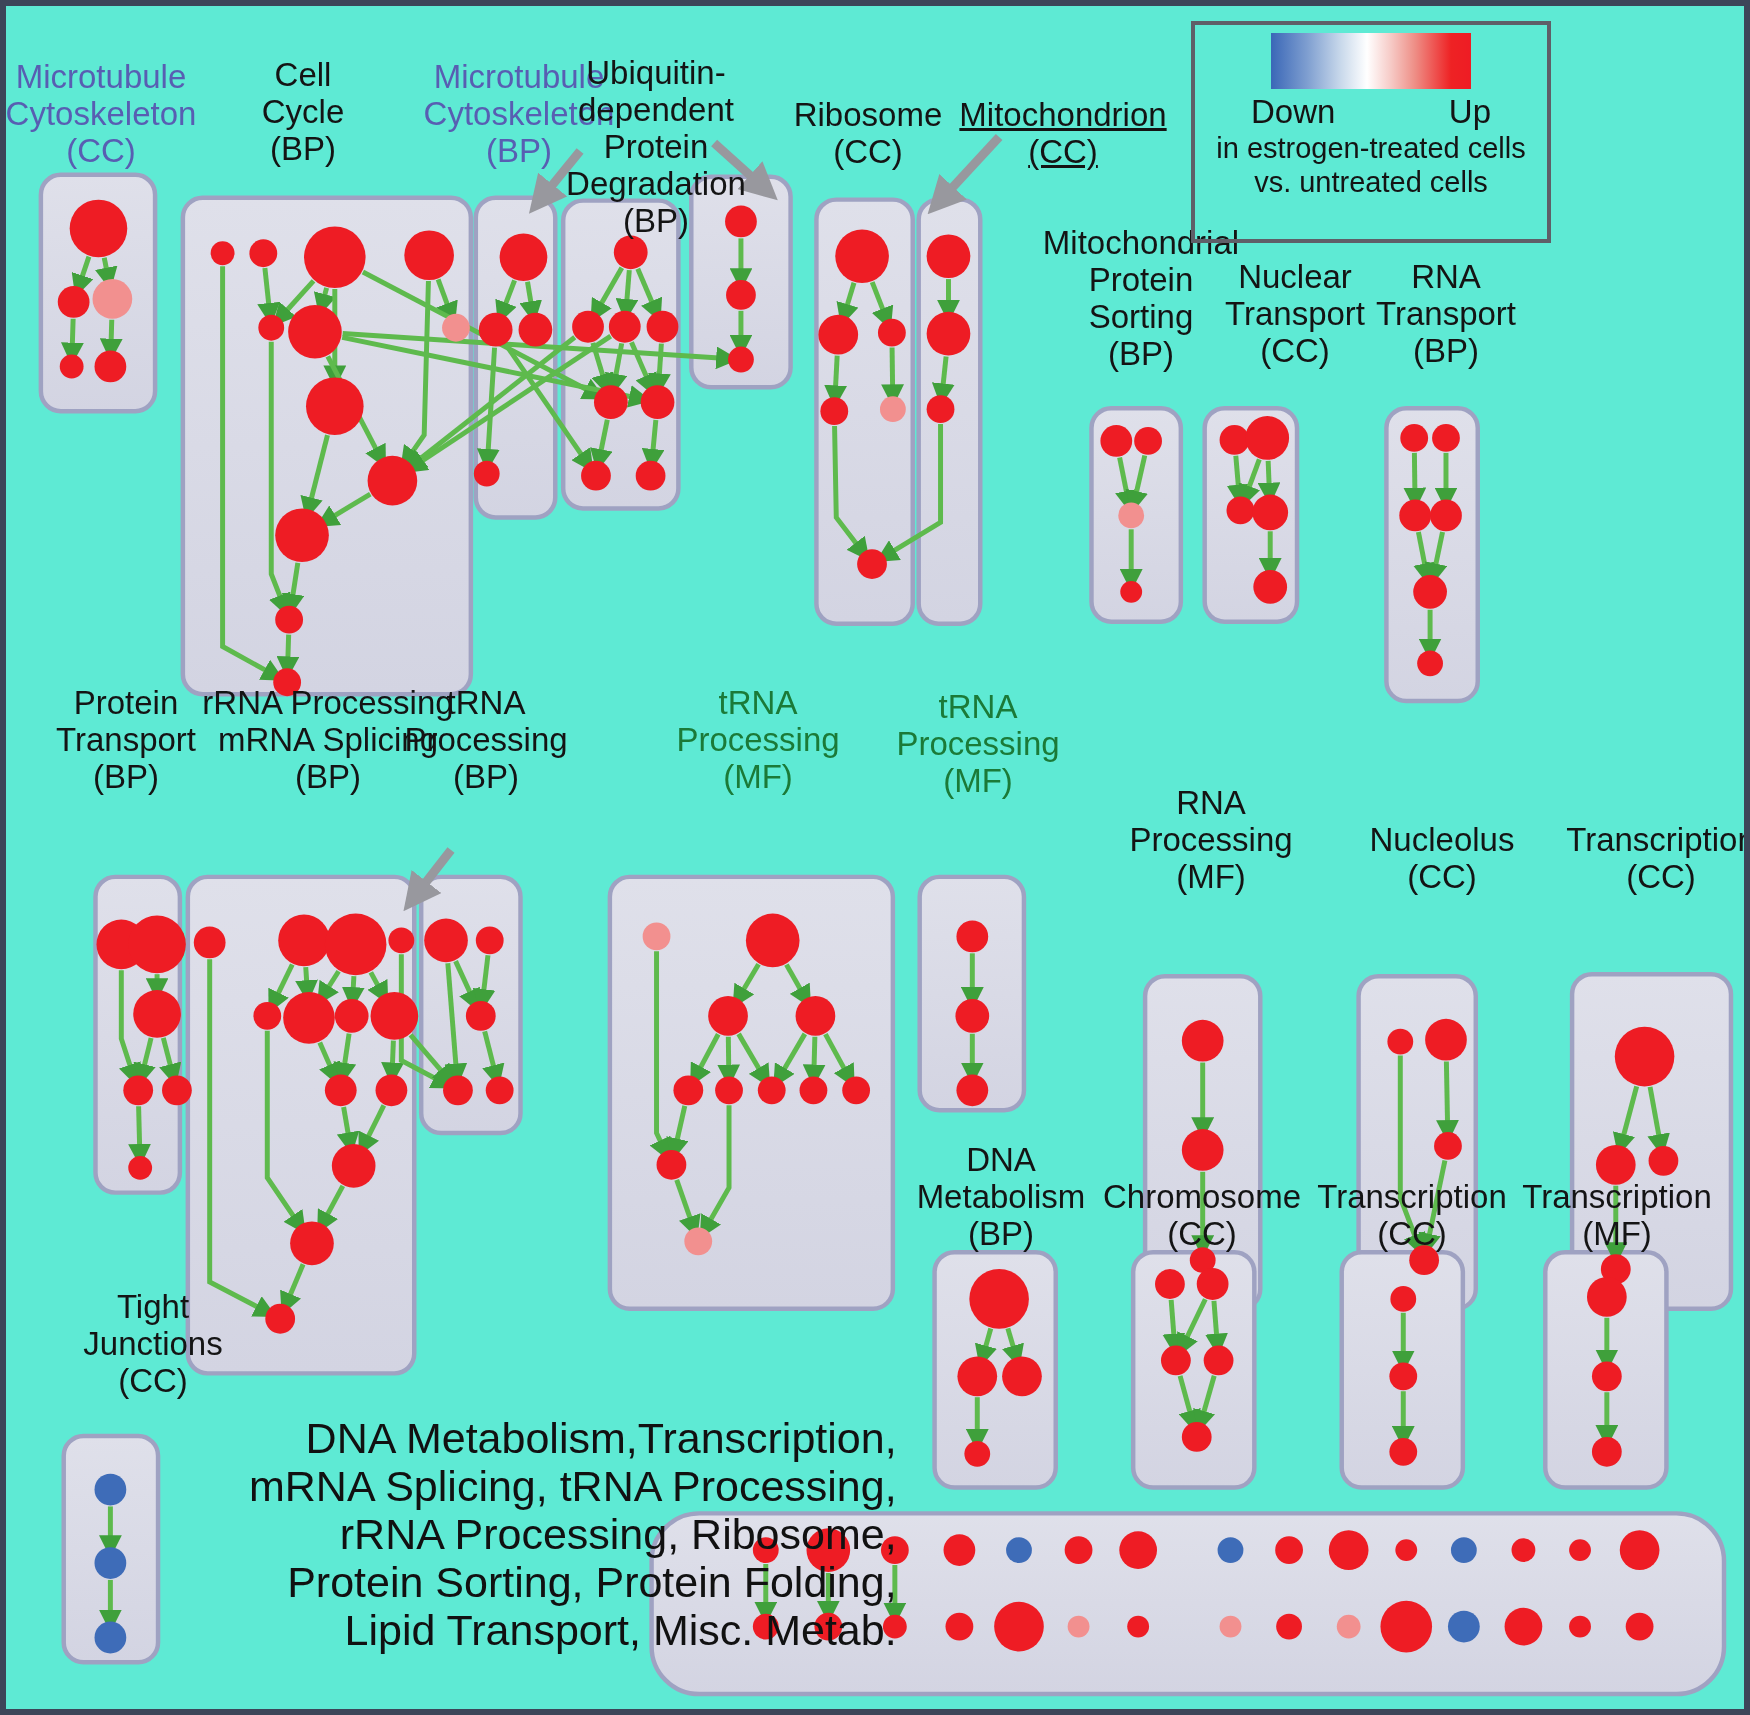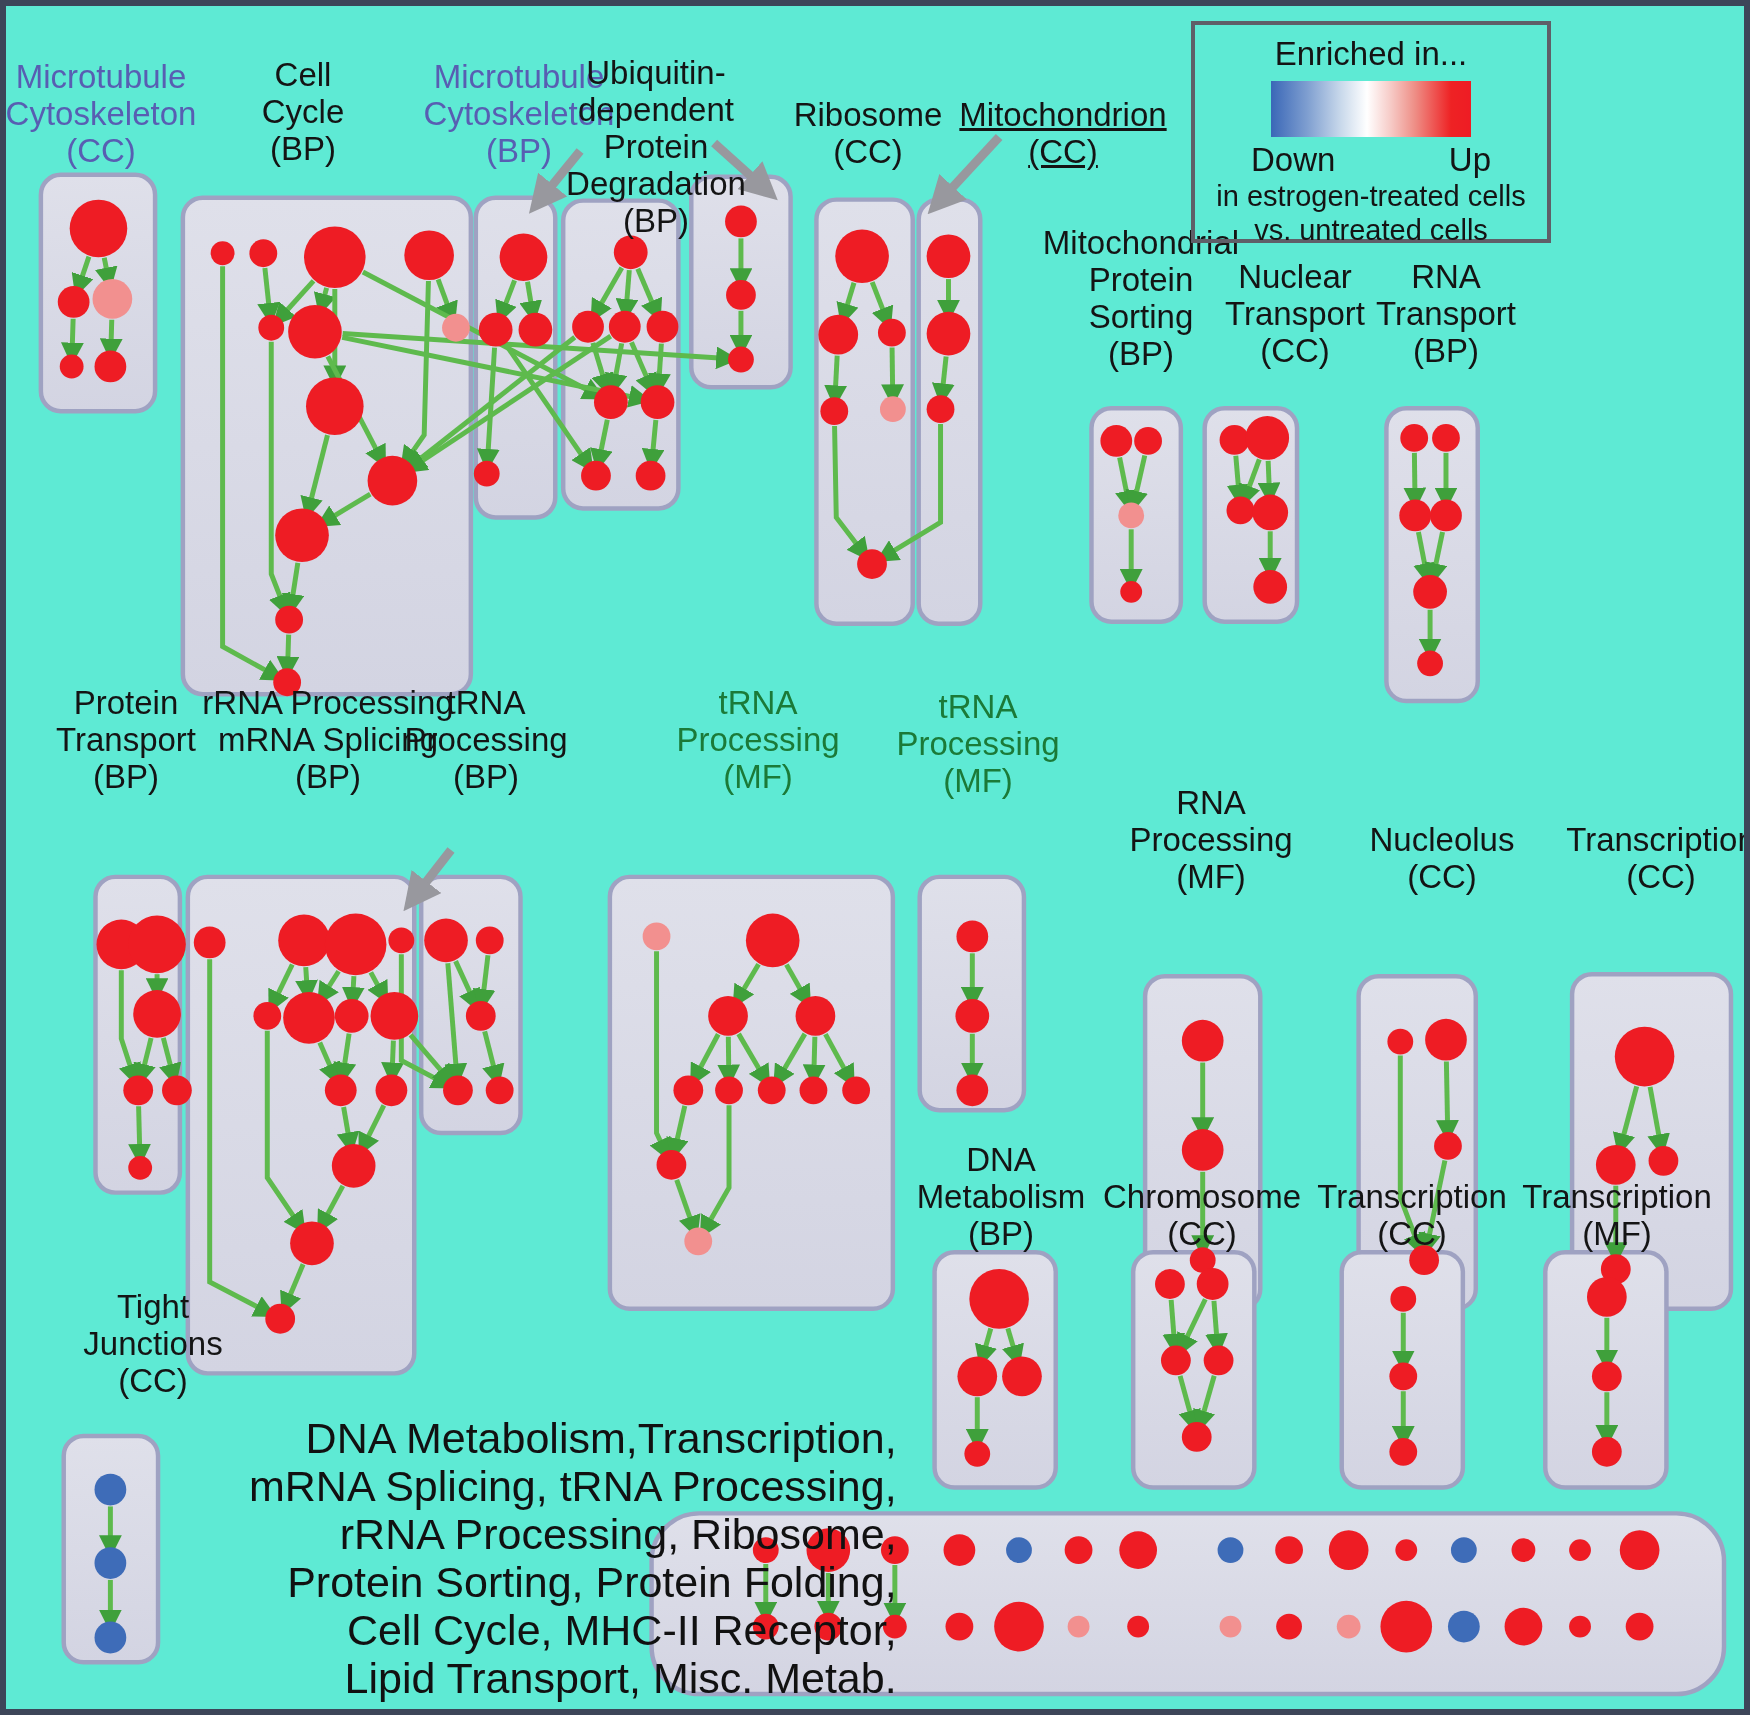--- a/index.html
+++ b/index.html
@@ -458,31 +458,29 @@
         <div>(MF)</div>
       </div>
       <div class="grp-label black" style="left: 107px; top: 1282px; margin-left: 40px;">
         <div>Tight</div>
         <div>Junctions</div>
         <div>(CC)</div>
       </div>
     </div>
 
   <div class="legend">
-    <div class="legend-title">Enriched in...</div>
     <div class="legend-bar"></div>
     <div class="legend-du">
       <span>Down</span>
       <span>Up</span>
     </div>
     <div class="legend-sub">in estrogen-treated cells</div>
     <div class="legend-sub">vs. untreated cells</div>
   </div>
 
   <div class="note">
     <div>DNA Metabolism,Transcription,</div>
     <div>mRNA Splicing, tRNA Processing,</div>
     <div>rRNA Processing, Ribosome,</div>
     <div>Protein Sorting, Protein Folding,</div>
-    <div>Cell Cycle, MHC-II Receptor,</div>
     <div>Lipid Transport, Misc. Metab.</div>
   </div>
 </div>
 
 </body></html>

